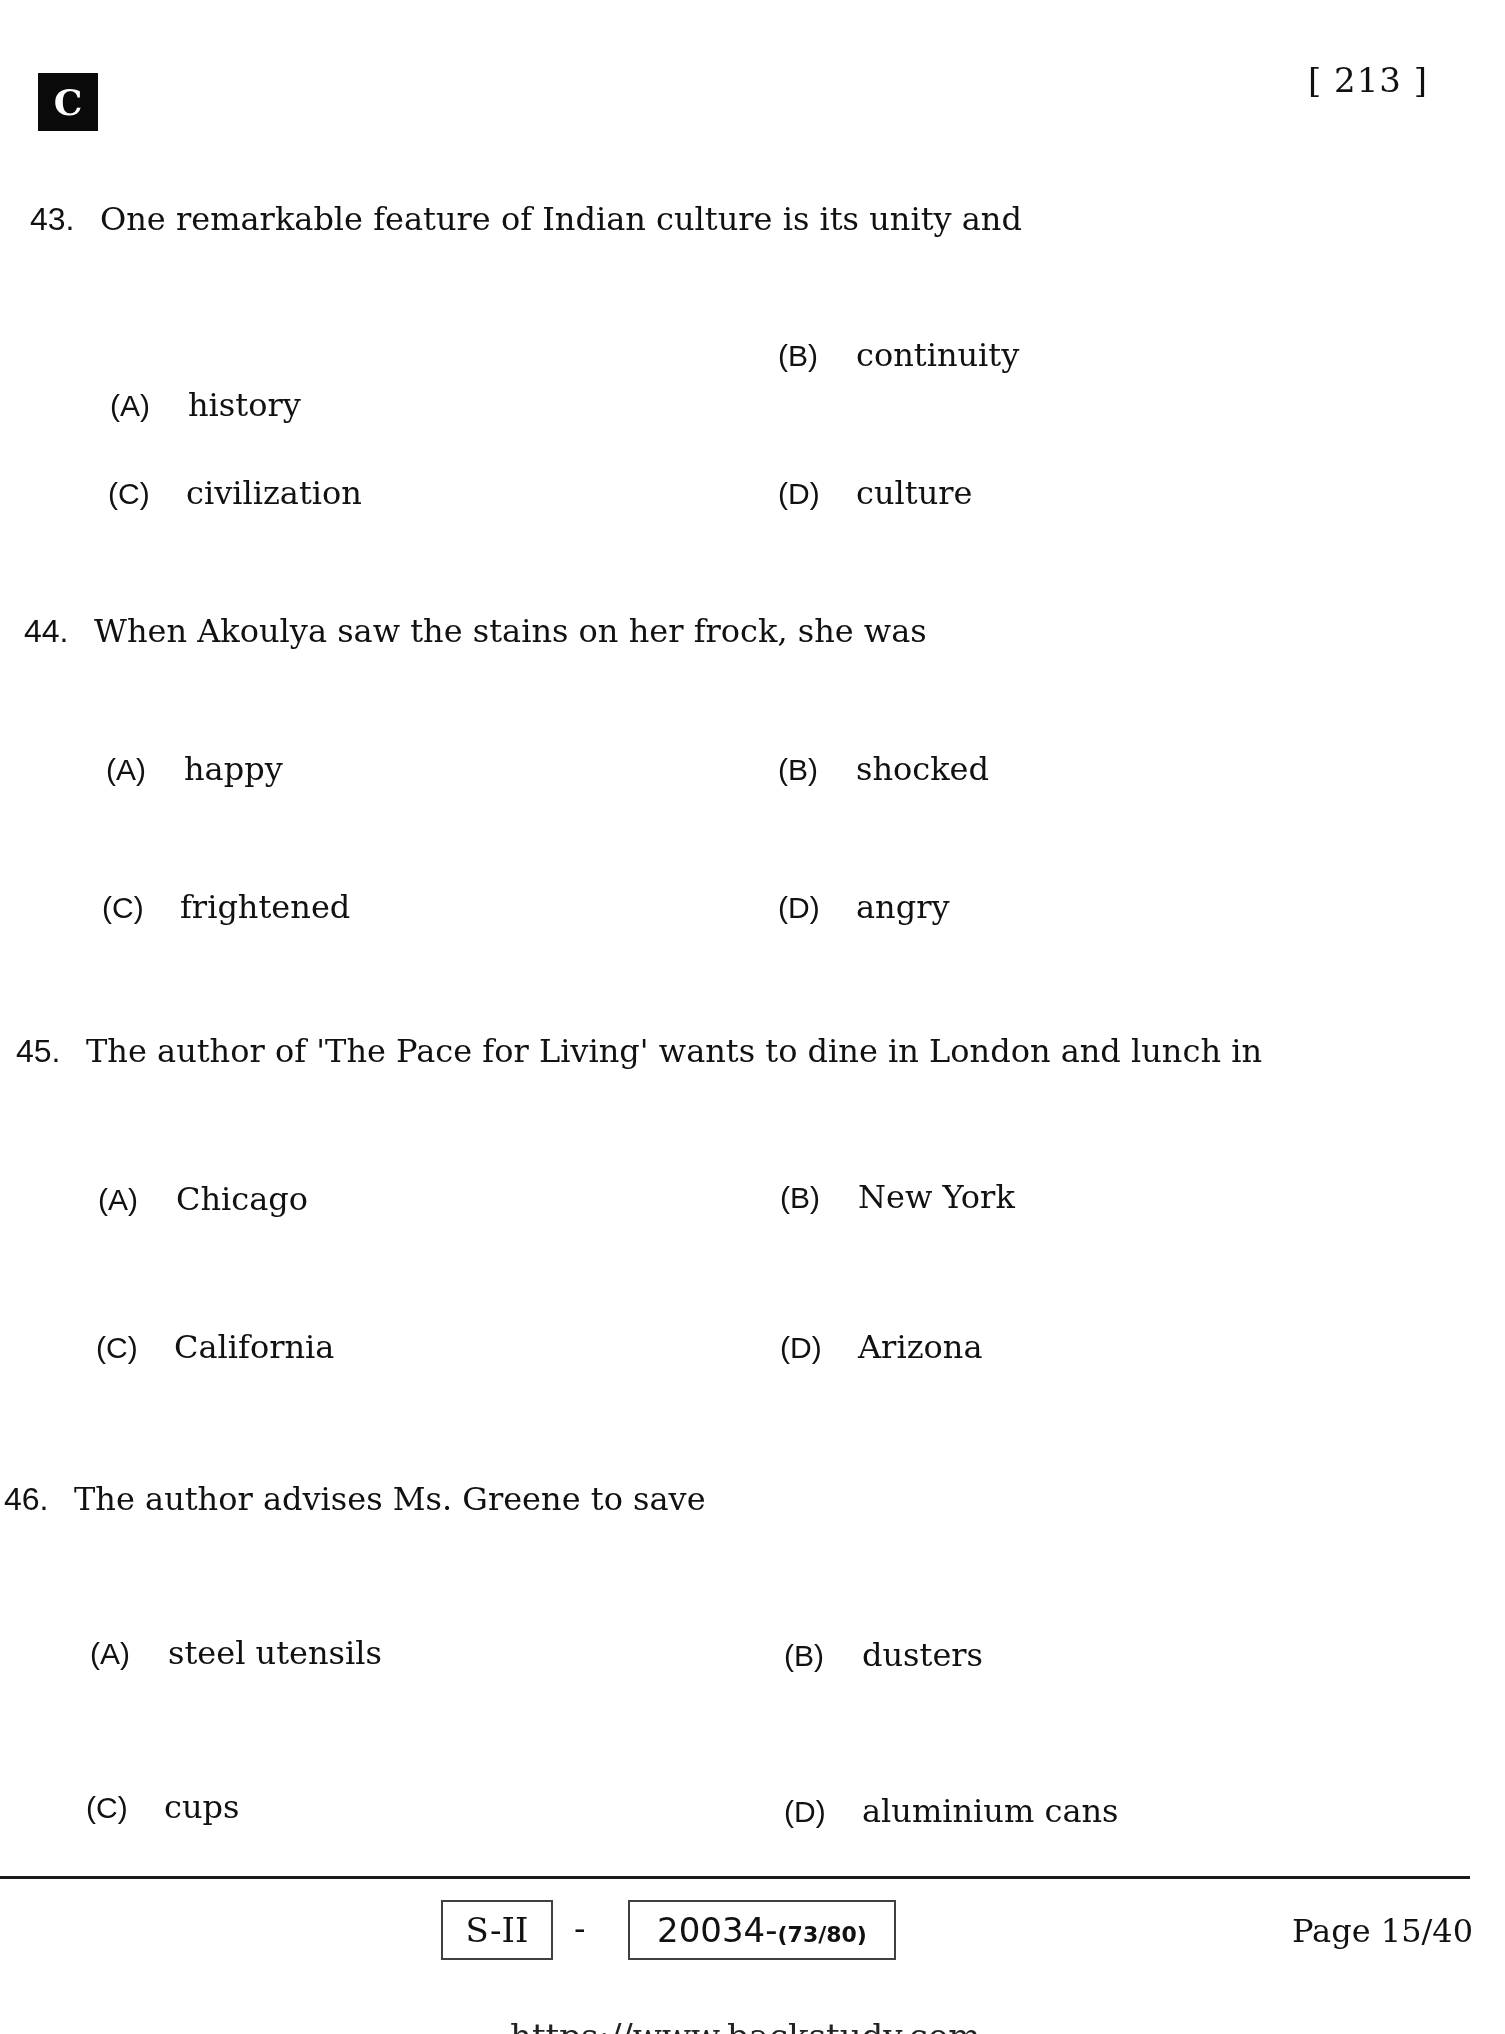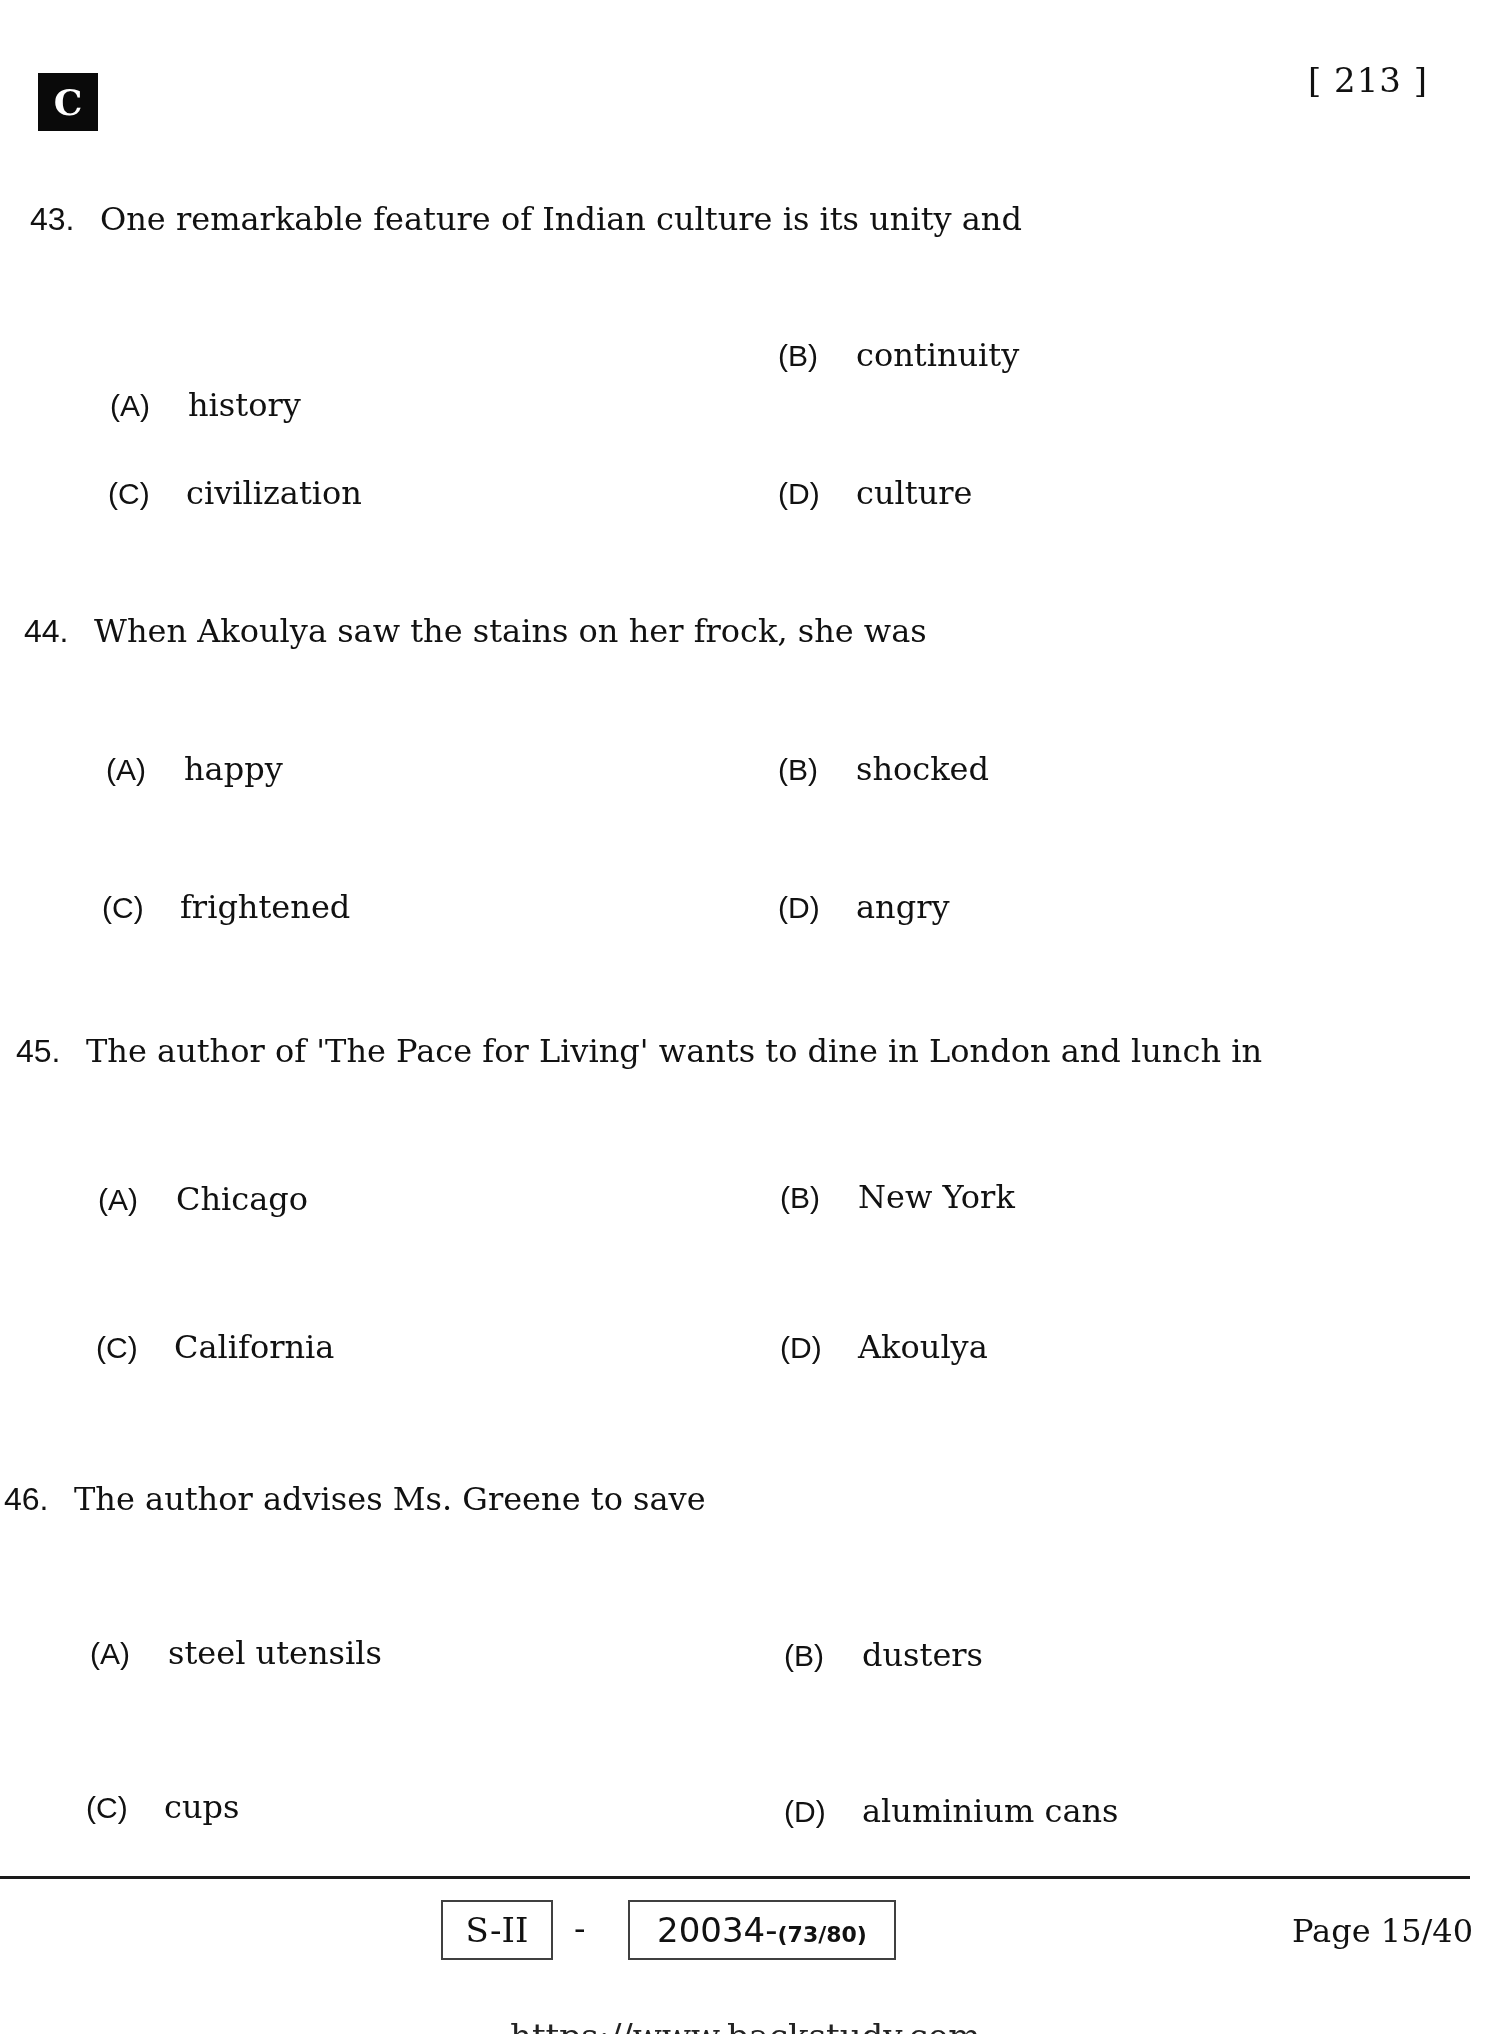--- a/index.html
+++ b/index.html
@@ -144,21 +144,21 @@
 <div class="option" style="left:98px; top:1180px;">
   <span class="olabel">(A)</span><span>Chicago</span>
 </div>
 <div class="option" style="left:780px; top:1178px;">
   <span class="olabel">(B)</span><span>New York</span>
 </div>
 <div class="option" style="left:96px; top:1328px;">
   <span class="olabel">(C)</span><span>California</span>
 </div>
 <div class="option" style="left:780px; top:1328px;">
-  <span class="olabel">(D)</span><span>Akoulya</span>
+  <span class="olabel">(D)</span><span>Arizona</span>
 </div>
 
 <div class="question" style="left:4px; top:1480px;">
   <span class="qnum">46.</span><span>The author advises Ms. Greene to save</span>
 </div>
 <div class="option" style="left:90px; top:1634px;">
   <span class="olabel">(A)</span><span>steel utensils</span>
 </div>
 <div class="option" style="left:784px; top:1636px;">
   <span class="olabel">(B)</span><span>dusters</span>

